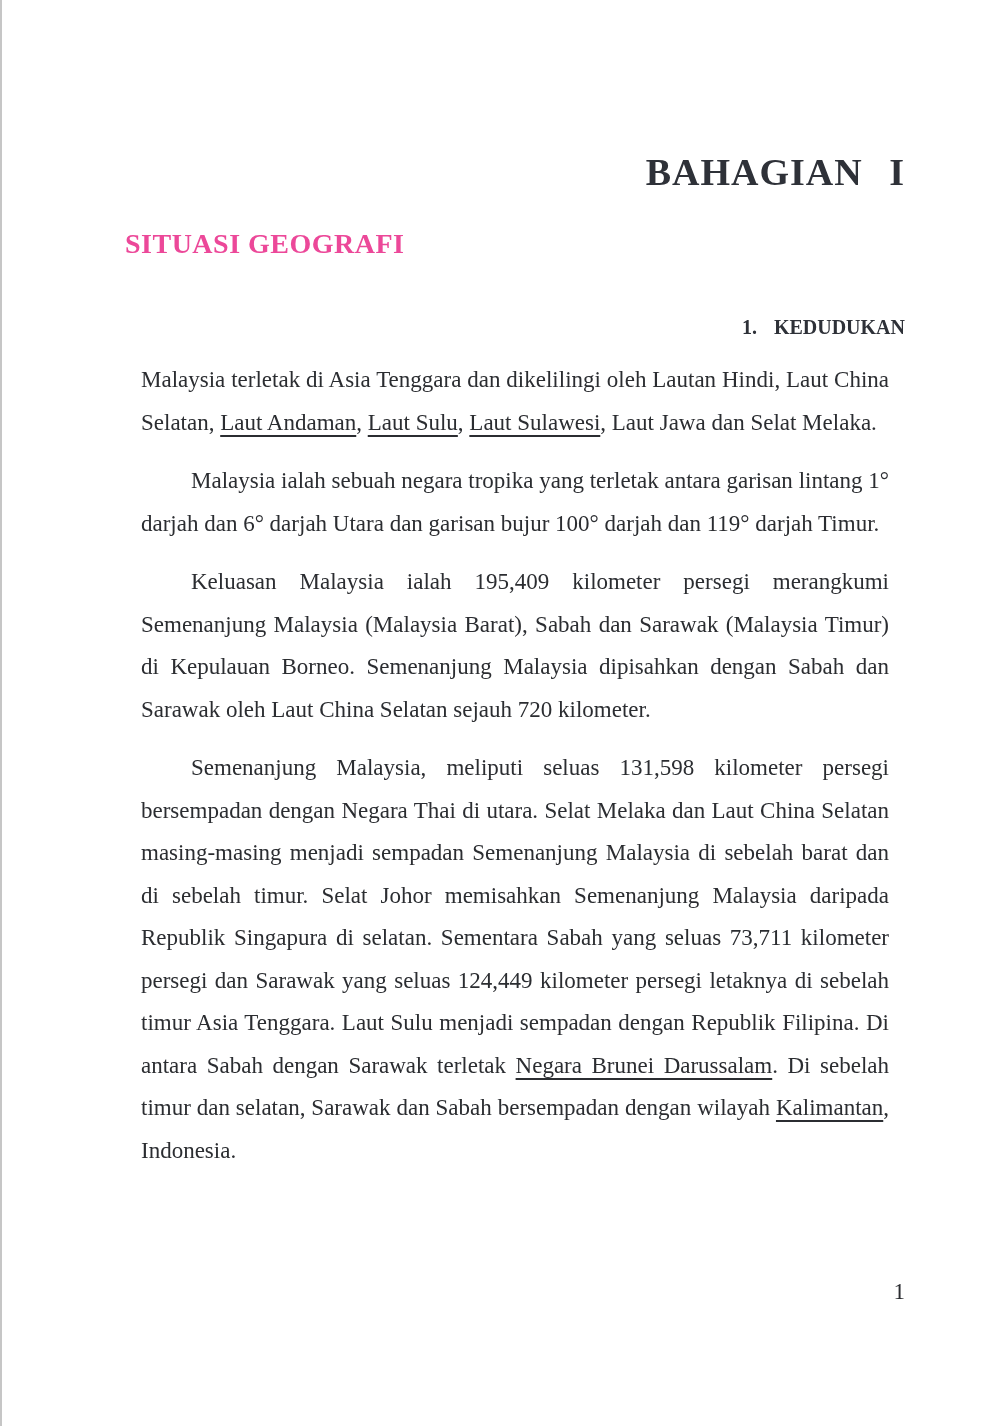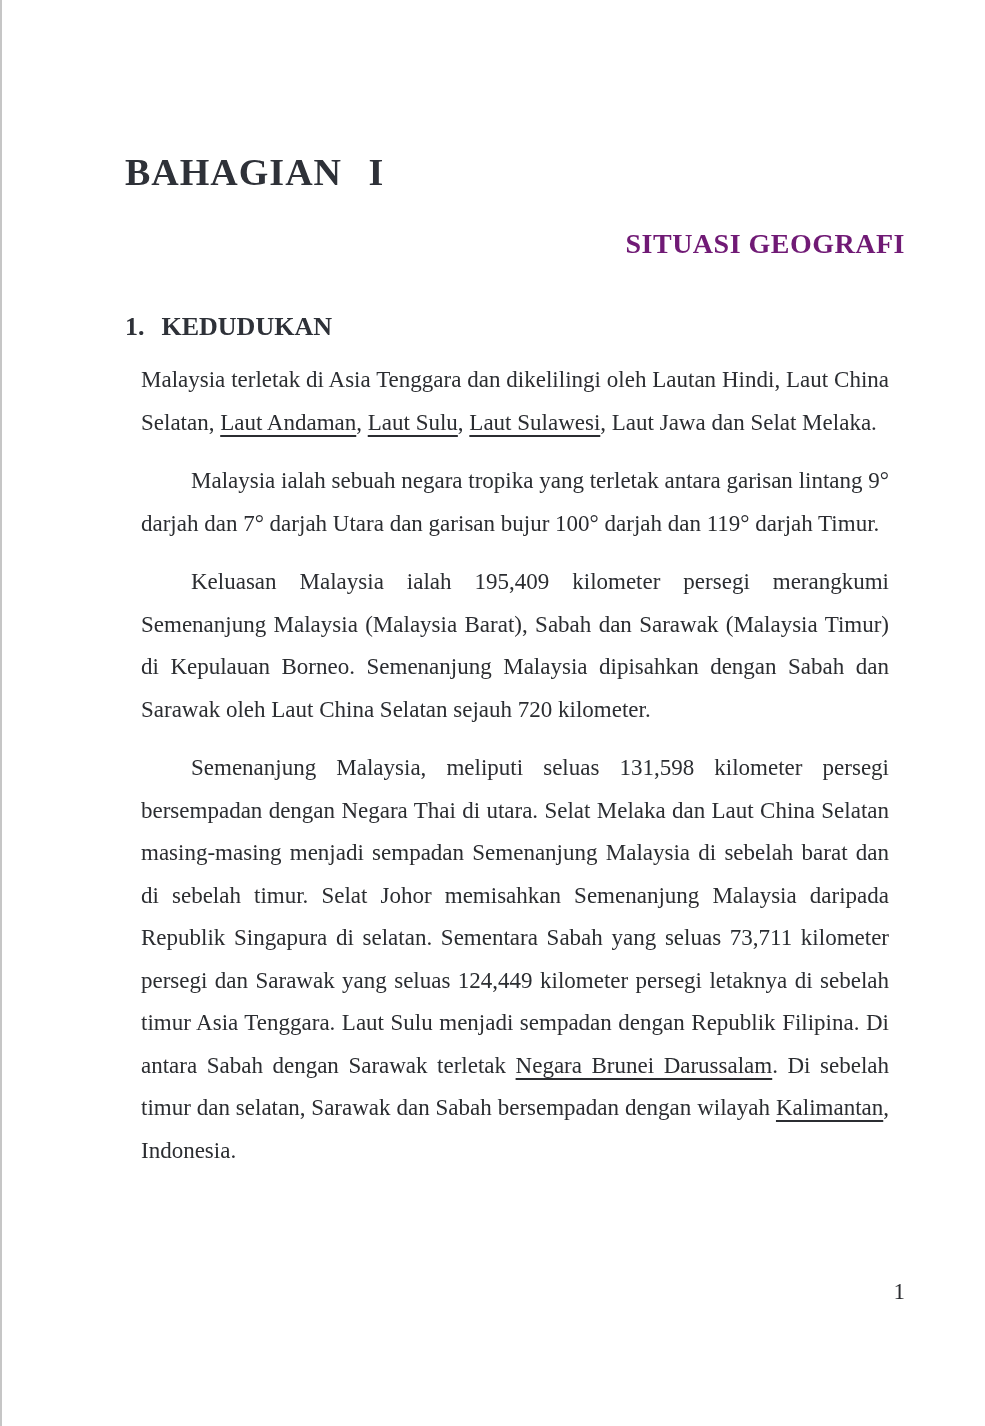--- a/index.html
+++ b/index.html
@@ -27,43 +27,44 @@
   }
   .content {
     position: absolute;
     left: 125px;
     top: 0;
     width: 780px;
     padding-top: 150px;
   }
   .doc-title {
     margin: 0;
-    text-align: left;
+    text-align: right;
     font-size: 38px;
     line-height: 44px;
     font-weight: bold;
     letter-spacing: 1px;
     word-spacing: 16px;
     color: #2e3138;
   }
   .doc-subtitle {
     margin: 33px 0 0 0;
-    text-align: right;
+    text-align: left;
     font-size: 28px;
     line-height: 34px;
     font-weight: bold;
     letter-spacing: 0.5px;
-    color: #701a75;
+    color: #ec4899;
   }
   .section-heading {
     margin: 50px 0 16px 0;
-    font-size: 26px;
+    font-size: 20px;
     line-height: 32px;
     font-weight: bold;
     color: #2e3138;
+    text-align: right;
   }
   .section-heading .num {
     display: inline-block;
     margin-right: 17px;
   }
   .body-text p {
     margin: 16px;
     font-size: 23px;
     line-height: 42.5px;
     text-align: justify;
@@ -102,21 +103,21 @@
       <span class="num">1.</span><span>KEDUDUKAN</span>
     </h3>
 
     <div class="body-text">
 
       <p>
         <span>Malaysia terletak di Asia Tenggara dan dikelilingi oleh Lautan Hindi, Laut China Selatan, </span><span class="u">Laut Andaman</span><span>, </span><span class="u">Laut Sulu</span><span>, </span><span class="u">Laut Sulawesi</span><span>, Laut Jawa dan Selat Melaka.</span>
       </p>
 
       <p class="indent">
-        <span>Malaysia ialah sebuah negara tropika yang terletak antara garisan lintang 9° darjah dan 7° darjah Utara dan garisan bujur 100° darjah dan 119° darjah Timur.</span>
+        <span>Malaysia ialah sebuah negara tropika yang terletak antara garisan lintang 1° darjah dan 6° darjah Utara dan garisan bujur 100° darjah dan 119° darjah Timur.</span>
       </p>
 
       <p class="indent">
         <span>Keluasan Malaysia ialah 195,409 kilometer persegi merangkumi Semenanjung Malaysia (Malaysia Barat), Sabah dan Sarawak (Malaysia Timur) di Kepulauan Borneo. Semenanjung Malaysia dipisahkan dengan Sabah dan Sarawak oleh Laut China Selatan sejauh 720 kilometer.</span>
       </p>
 
       <p class="indent">
         <span>Semenanjung Malaysia, meliputi seluas 131,598 kilometer persegi bersempadan dengan Negara Thai di utara. Selat Melaka dan Laut China Selatan masing-masing menjadi sempadan Semenanjung Malaysia di sebelah barat dan di sebelah timur. Selat Johor memisahkan Semenanjung Malaysia daripada Republik Singapura di selatan. Sementara Sabah yang seluas 73,711 kilometer persegi dan Sarawak yang seluas 124,449 kilometer persegi letaknya di sebelah timur Asia Tenggara. Laut Sulu menjadi sempadan dengan Republik Filipina. Di antara Sabah dengan Sarawak terletak </span><span class="u">Negara Brunei Darussalam</span><span>. Di sebelah timur dan selatan, Sarawak dan Sabah bersempadan dengan wilayah </span><span class="u">Kalimantan</span><span>, Indonesia.</span>
       </p>
 

